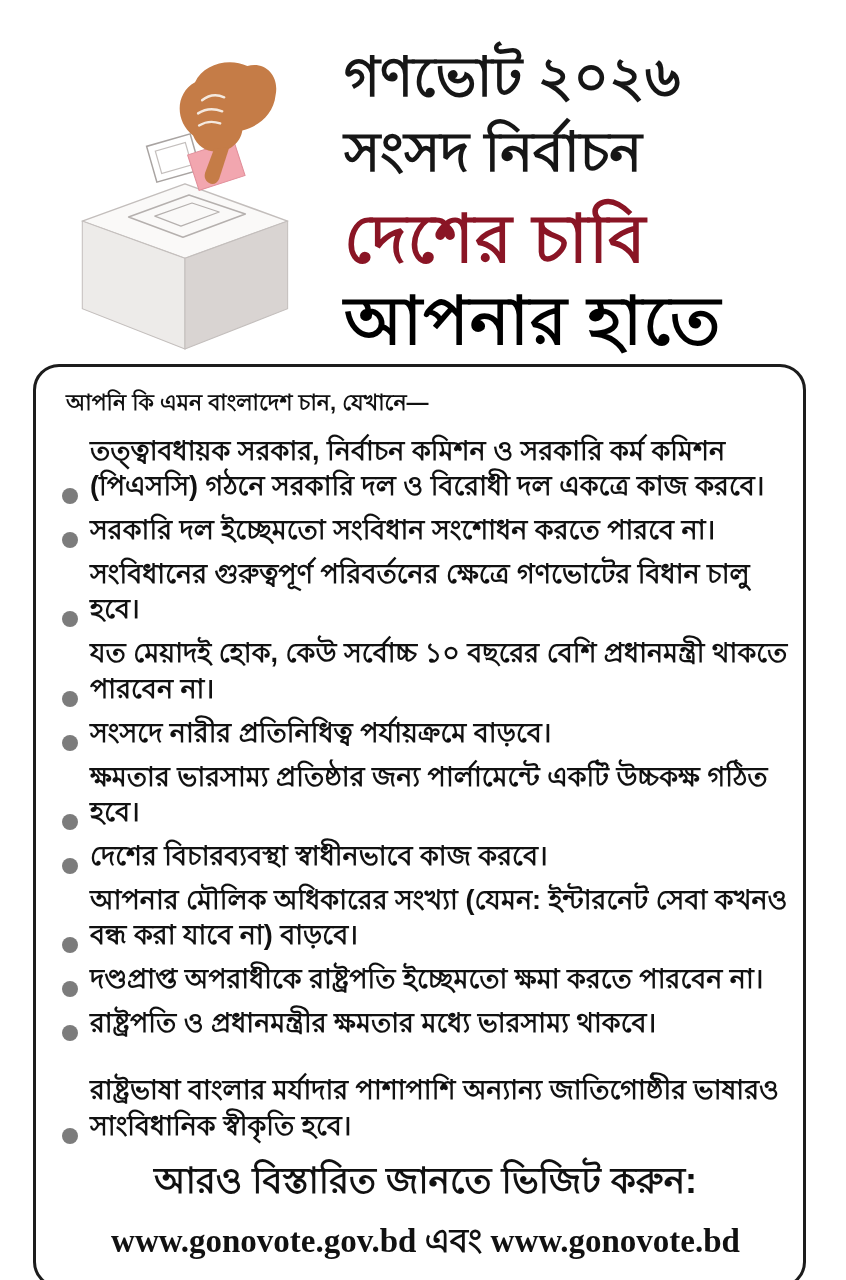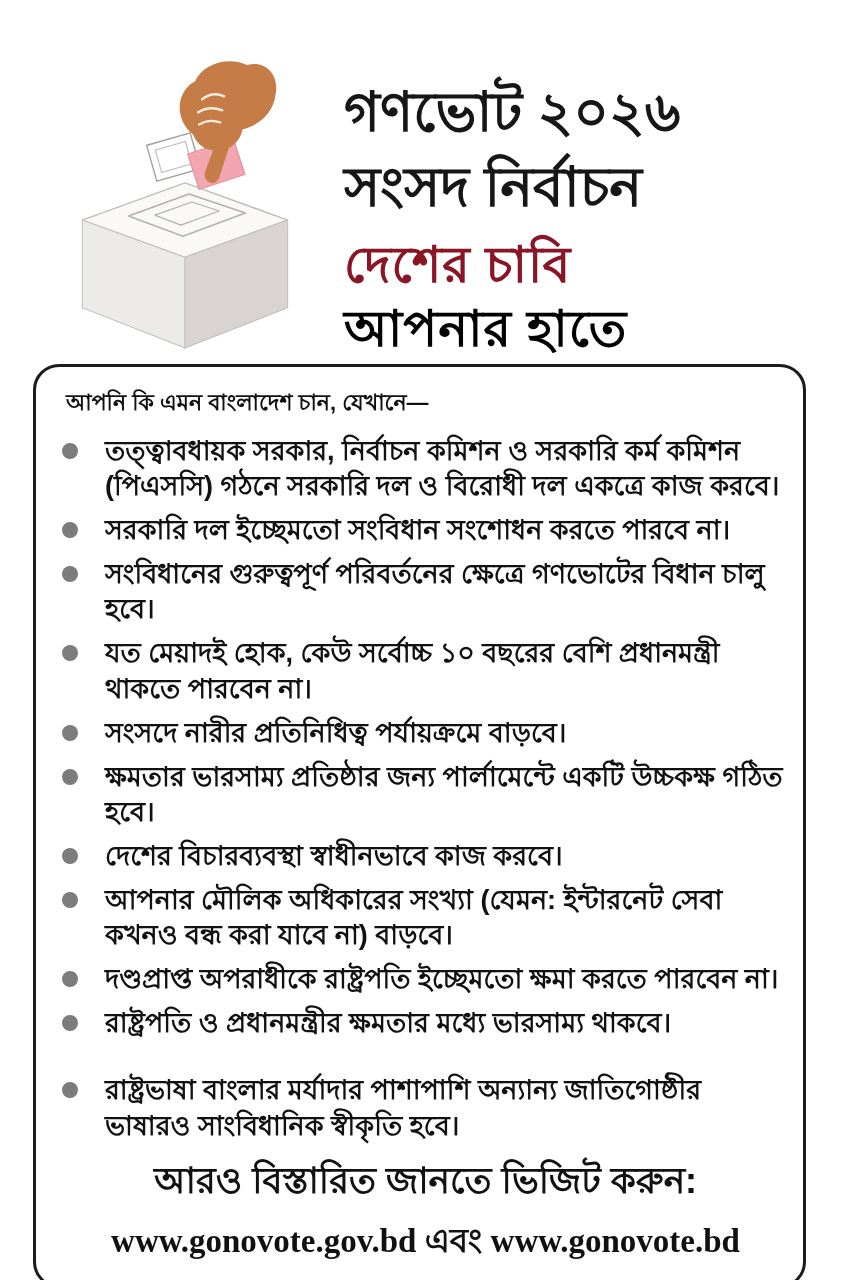--- a/index.html
+++ b/index.html
@@ -4,40 +4,40 @@
 <style>
   * { margin: 0; padding: 0; box-sizing: border-box; }
   html, body { width: 846px; }
   body {
     width: 846px; height: 1280px; overflow: hidden;
     background: #ffffff; color: #141414;
     font-family: "Liberation Sans", "DejaVu Sans", sans-serif;
   }
 
   
-  .header { display: flex; align-items: flex-end; padding: 42px 12px 0 64px; height: 356px; }
+  .header { display: flex; align-items: center; padding: 42px 12px 0 64px; height: 356px; }
   .illustration { width: 252px; height: 302px; flex: 0 0 auto; margin-top: 14px; }
   .titles { padding-left: 28px; padding-top: 4px; white-space: nowrap; }
   .title-black { font-size: 55px; font-weight: 700; line-height: 1.18; color: #161616; }
   .title-black + .title-black { margin-top: 10px; }
-  .slogan { font-size: 50px; font-weight: 800; line-height: 1.08; letter-spacing: 1px; }
+  .slogan { font-size: 67px; font-weight: 800; line-height: 1.08; letter-spacing: 1px; }
   .slogan.first { margin-top: 18px; }
   .slogan.second { margin-top: 10px; }
 
   
   .manifesto-box {
     margin: 8px 40px 0 33px;
     border: 3px solid #1c1c1c;
     border-radius: 26px;
     padding: 16px 14px 14px 26px;
     background: #ffffff;
   }
   .box-heading { font-size: 22px; font-weight: 700; margin: 2px 0 12px 4px; color: #111; }
   .items-list { list-style: none; }
-  .item { display: flex; align-items: flex-start; gap: 27px; margin-bottom: 9px;
+  .item { display: flex; align-items: flex-end; gap: 12px; margin-bottom: 9px;
           font-size: 27px; font-weight: 600; line-height: 1.3; color: #111; }
   .item:last-child { margin-top: 32px; }
   .dot { width: 16px; height: 16px; border-radius: 50%; background: #7c7c7c; flex: 0 0 auto; margin-top: 9px; }
   .visit-label { text-align: center; font-size: 36px; font-weight: 700; margin-top: 8px; color: #111; }
   .urls { text-align: center; font-size: 33px; font-weight: 600; margin-top: 2px; color: #111;
           font-family: "Liberation Serif", "DejaVu Serif", serif; }
 </style>
 </head>
 <body>
 

